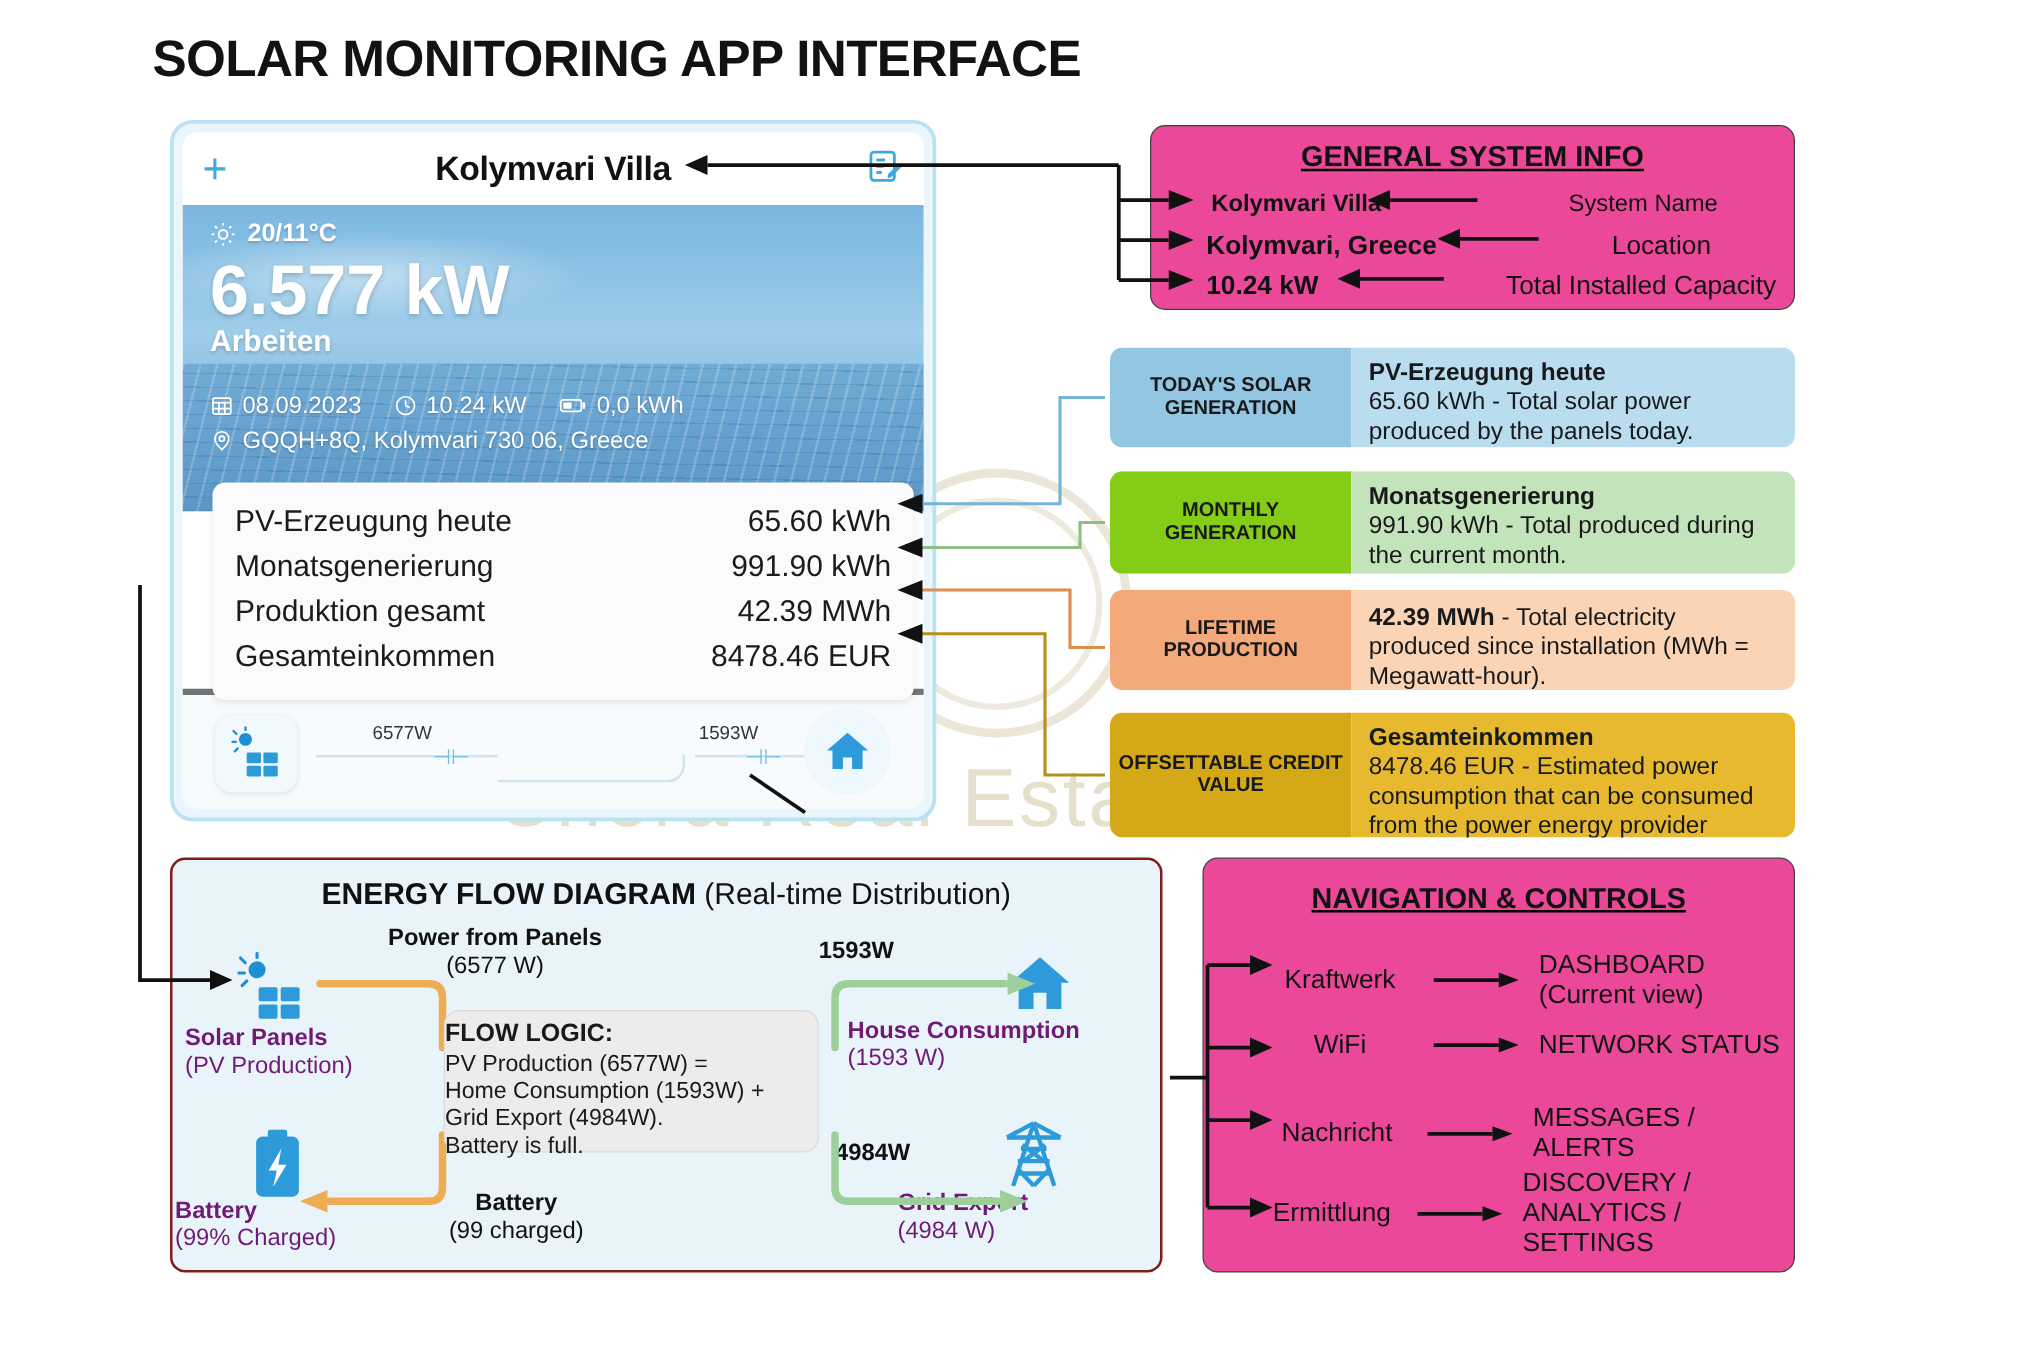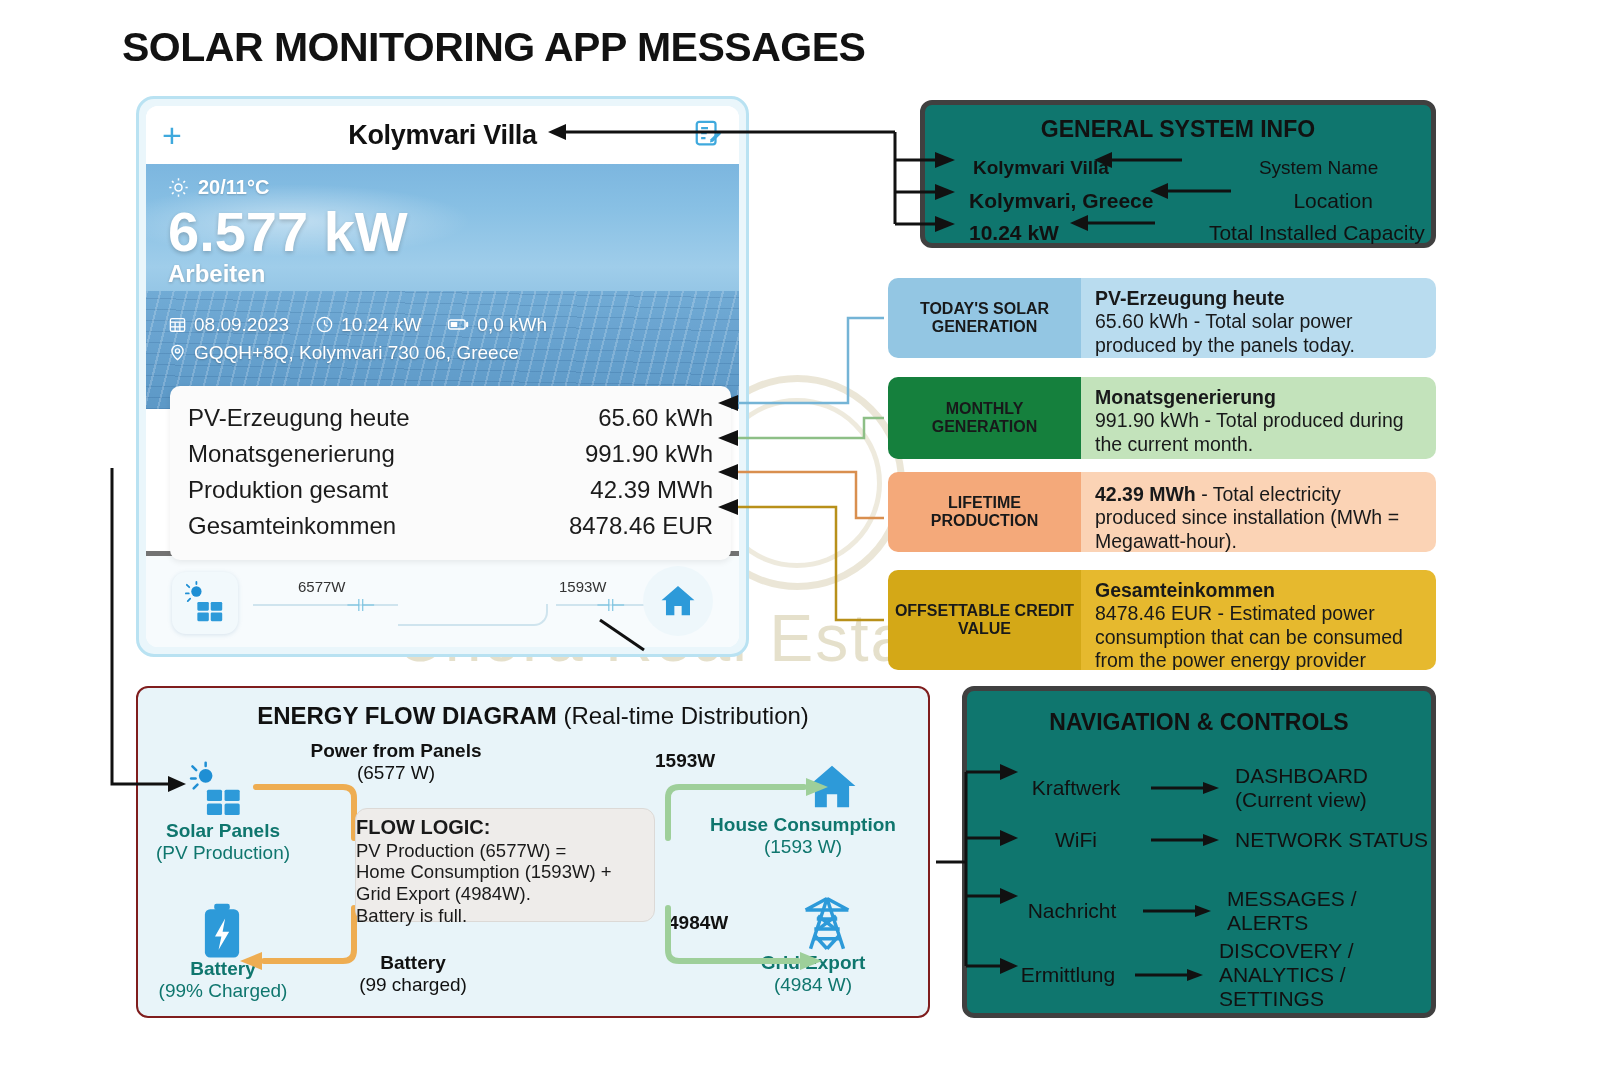--- a/index.html
+++ b/index.html
@@ -82,42 +82,42 @@
     text-decoration: underline;
   }
   .fs-panelbox{ position:absolute; left:26px; top:16px; width:66px; height:62px; border-radius:14px; background:#f2f9fc; box-shadow:0 1px 4px rgba(120,160,190,.25);}
   .fs-line { position:absolute; height:2px; background:#cfe4ee; }
   .fs-label { position:absolute; font-size:15px; color:#333; }
   .fs-home { position:absolute; right:26px; top:10px; width:70px; height:70px; border-radius:50%; background:#eef7fb; display:flex; align-items:center; justify-content:center;}
   .fs-plug { position:absolute; color:#74c0e0; font-size:17px; }
 
   
   .box { position:absolute; border-radius: 12px; }
-  .gray-box { background:#0f766e; border:5px solid #404040; }
+  .gray-box { background:#ec4899; border:1px solid #404040;text-decoration:underline; }
   .box-title { text-align:center; font-size:23px; font-weight:bold; color:#111; }
 
   .gsi { left: 920px; top: 100px; width: 516px; height: 148px; }
   .gsi .box-title { margin-top: 11px; }
   .gsi-row { display:flex; align-items:center; font-size:19px; position:absolute; }
   .gsi-val { font-weight: bold; color:#111; white-space:nowrap; }
   .gsi-desc { font-weight: 400; color:#111; white-space:nowrap; }
 
   
   .metric { position:absolute; left: 888px; width: 548px; border-radius: 10px; display:flex; overflow:hidden; }
   .metric .m-left { width: 193px; flex: 0 0 193px; display:flex; align-items:center; justify-content:center;
     text-align:center; font-size:16px; font-weight:600; color:#18191a; line-height:1.12; padding: 6px; }
   .metric .m-right { flex:1; padding: 9px 12px 9px 14px; font-size:19.5px; line-height:1.2; color:#18191a; }
   .metric .m-right b { font-weight:bold; }
 
   
   .efd { left: 136px; top: 686px; width: 794px; height: 332px;
          background:#e8f4f9; border:2px solid #7f1d1d; }
   .efd-title { text-align:center; margin-top: 14px; font-size:24px; font-weight:bold; color:#111; }
   .efd-title span.sub { font-weight:normal; }
-  .node-label { position:absolute; text-align:center; font-size:19px; font-weight:bold; color:#0f766e; line-height:1.15; }
+  .node-label { position:absolute; text-align:left; font-size:19px; font-weight:bold; color:#701a75; line-height:1.15; }
   .node-label .sub { font-weight: normal; display:block; font-size:19px;}
   .flow-caption { position:absolute; text-align:center; font-size:19px; font-weight:bold; color:#111; line-height:1.15;}
   .flow-caption .sub { font-weight:normal; display:block; }
   .flow-num { position:absolute; font-size:19px; font-weight:bold; color:#111; }
 
   .logic-box { position:absolute; left: 355px; top: 808px; width: 300px; height: 114px;
     background:#eeecea; border:1px solid #dcd9d6; border-radius:12px; text-align:left;
     padding-top: 7px; font-size: 18.5px; color:#1a1a1a; line-height:1.18; z-index:6;}
   .logic-box .lb-title { font-weight:bold; font-size:20px; }
 
@@ -133,21 +133,21 @@
 </style>
 </head>
 <body>
 
 <div id="root">
 
   <div class="wm wm-ring"></div>
   <div class="wm wm-ring2"></div>
   <div class="wm wm-text">Chora Real Estate</div>
 
-  <div class="page-title">SOLAR MONITORING APP MESSAGES</div>
+  <div class="page-title">SOLAR MONITORING APP INTERFACE</div>
 
   <div class="phone">
     <div class="phone-inner">
 
       <div class="phone-topbar">
         <span class="plus-icon">+</span>
         <div class="phone-title">Kolymvari Villa</div>
         <span class="edit-icon">
           <svg width="30" height="30" viewBox="0 0 24 24" fill="none" stroke="#3fa9dd" stroke-width="1.8">
             <rect x="3" y="3" width="15" height="18" rx="2"></rect>
@@ -295,21 +295,21 @@
 
   <div class="metric" style="top:278px; height:80px;">
     <div class="m-left" style="background:#93c6e3">TODAY'S SOLAR GENERATION</div>
     <div class="m-right" style="background:#b9dcef">
       <b>PV-Erzeugung heute</b><br>
       <span>65.60 kWh - Total solar power produced by the panels today.</span>
     </div>
   </div>
 
   <div class="metric" style="top:377px; height:82px;">
-    <div class="m-left" style="background:#15803d">MONTHLY GENERATION</div>
+    <div class="m-left" style="background:#84cc16">MONTHLY GENERATION</div>
     <div class="m-right" style="background:#c3e3bb">
       <b>Monatsgenerierung</b><br>
       <span>991.90 kWh - Total produced during the current month.</span>
     </div>
   </div>
 
   <div class="metric" style="top:472px; height:80px;">
     <div class="m-left" style="background:#f4a97a">LIFETIME PRODUCTION</div>
     <div class="m-right" style="background:#fbd3b5; padding-top:11px;">
       <b>42.39 MWh</b><span> - Total electricity produced since installation (MWh = Megawatt-hour).</span>

